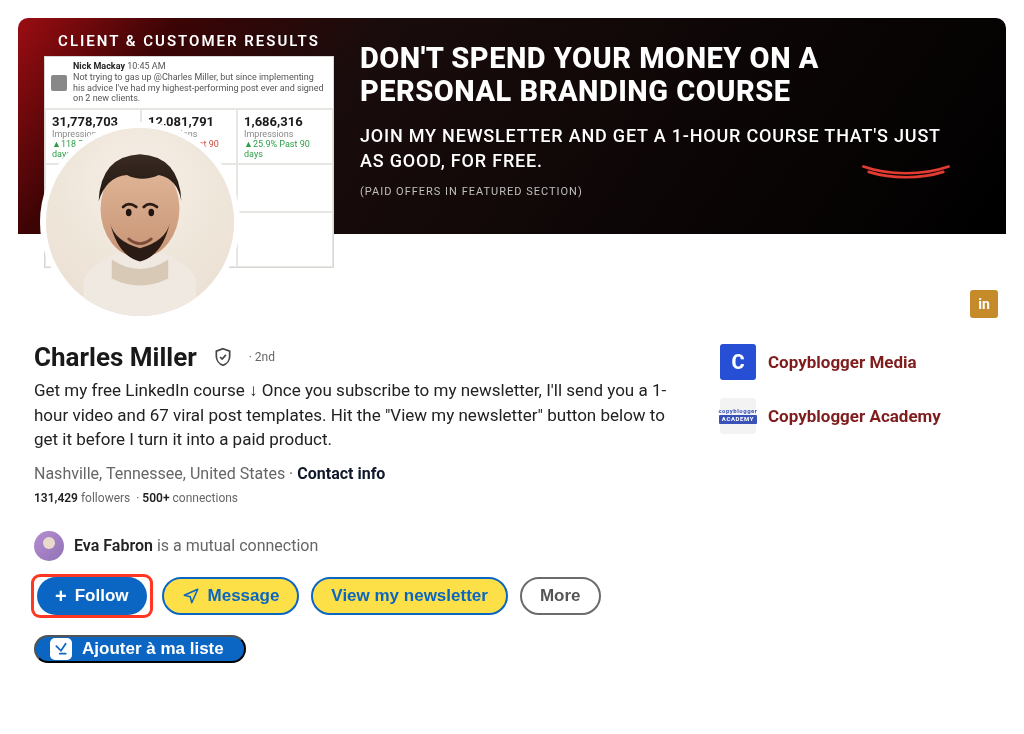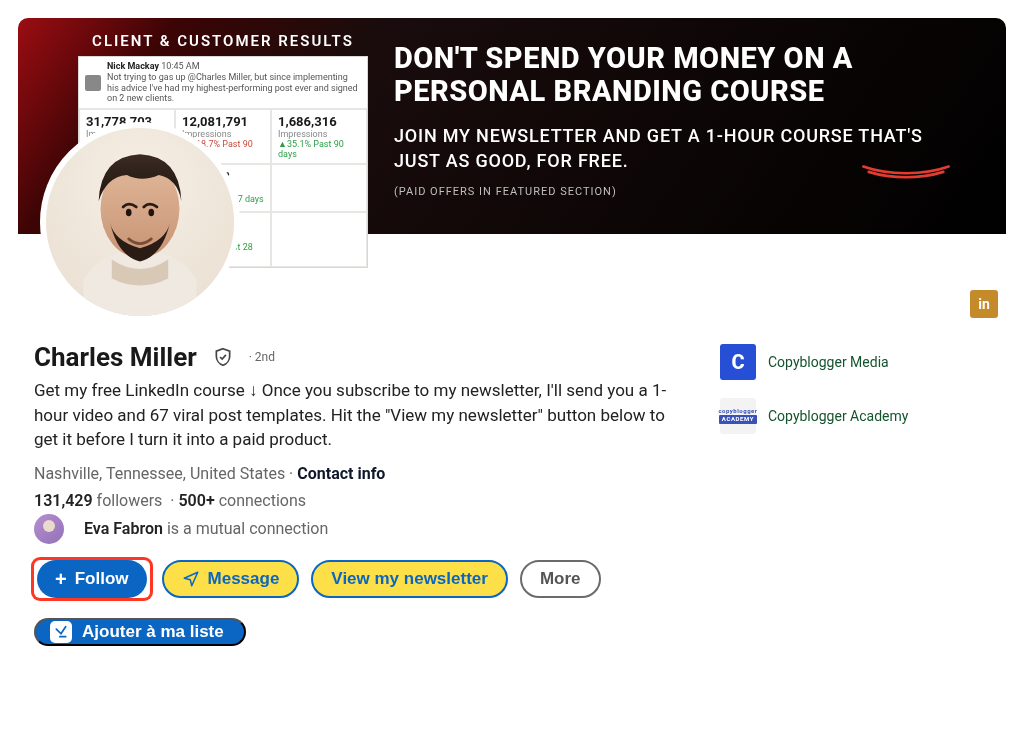--- a/index.html
+++ b/index.html
@@ -14,21 +14,21 @@
   .frame { padding: 18px; }
   .card { background: #fff; border-radius: 10px; position: relative; }
 
   
   .cover {
     height: 216px;
     border-radius: 10px 10px 0 0;
     background: linear-gradient(125deg, #9b0d12 0%, #3c0405 14%, #1a0c0c 32%, #000 100%);
     display: flex;
     gap: 26px;
-    padding: 14px 36px 14px 60px;
+    padding: 14px 36px 14px 26px;
     position: relative;
   }
   .cover-left { width: 290px; }
   .cover-left-title {
     color: #fff;
     font-size: 15px;
     letter-spacing: 2px;
     font-weight: 600;
     margin-bottom: 6px;
     text-align: center;
@@ -127,23 +127,23 @@
   .body { padding: 108px 16px 20px 16px; display: flex; gap: 50px; }
   .main { flex: 1; }
 
   .name-row { display: flex; align-items: center; gap: 16px; margin-bottom: 6px; }
   .name { font-size: 26px; font-weight: 700; color: #191919; }
   .ver-icon { width: 20px; height: 20px; color: #444; }
   .degree { font-size: 12px; color: #666; }
   .headline { font-size: 17px; color: #222; line-height: 1.45; margin-bottom: 12px; max-width: 640px; }
   .loc-row { font-size: 16px; color: #666; margin-bottom: 8px; }
   .loc-row a { color: #0f172a; font-weight: 700; text-decoration: none; }
-  .stats-row { font-size: 16px; color: #666; margin-bottom: 4px; }
+  .stats-row { font-size: 12px; color: #666; margin-bottom: 26px; }
   .stats-row strong { color: #222; font-weight: 600; }
-  .mutual-row { display: flex; align-items: center; gap: 20px; margin-bottom: 16px; }
+  .mutual-row { display: flex; align-items: center; gap: 10px; margin-bottom: 16px; }
   .mutual-av { width: 30px; height: 30px; border-radius: 50%; background: linear-gradient(135deg,#b58ed0,#9272b7); position: relative; overflow: hidden; }
   .mutual-av::after{content:"";position:absolute;left:9px;top:6px;width:12px;height:12px;border-radius:50%;background:#eadacc;}
   .mutual-text { font-size: 16px; color: #666; }
   .mutual-text strong { color: #222; font-weight: 600; }
 
   .actions { display: flex; flex-wrap: wrap; gap: 10px 12px; align-items: center; }
   .btn {
     height: 38px;
     border-radius: 20px;
     padding: 0 18px;
@@ -189,21 +189,21 @@
   .org-logo.academy {
     background: #f3f3f3;
     flex-direction: column;
     font-size: 6px;
     color: #3a52b8;
     font-weight: 700;
     line-height: 1.1;
   }
   .org-logo.academy .top { font-size: 6px; letter-spacing: .5px; }
   .org-logo.academy .bot { background:#3a52b8; color:#fff; padding:1px 3px; border-radius:1px; font-size:6px; letter-spacing:.6px; }
-  .org-name { font-size: 14px; font-weight: 400; color: #14532d; }
+  .org-name { font-size: 17px; font-weight: 700; color: #7f1d1d; }
 </style>
 </head>
 <body>
 
 <div class="frame">
   <div class="card">
 
     <div class="cover">
       <div class="cover-left">
         <div class="cover-left-title">CLIENT &amp; CUSTOMER RESULTS</div>
@@ -223,21 +223,21 @@
                 <div class="chg up">▲118.7% Past 90 days</div>
               </div>
             <div class="cell">
                 <div class="big">12,081,791</div>
                 <div class="lbl">Impressions</div>
                 <div class="chg down">▼118.7% Past 90 days</div>
               </div>
             <div class="cell">
                 <div class="big">1,686,316</div>
                 <div class="lbl">Impressions</div>
-                <div class="chg up">▲35.1% Past 90 days</div>
+                <div class="chg up">▲25.9% Past 90 days</div>
               </div>
           </div>
           <div class="grid-row">
             <div class="cell">
                 <div class="big">944 ⓘ</div>
                 <div class="lbl">followers Past 28 days</div>
               </div>
             <div class="cell">
                 <div class="big">630,573</div>
                 <div class="lbl">Impressions</div>

